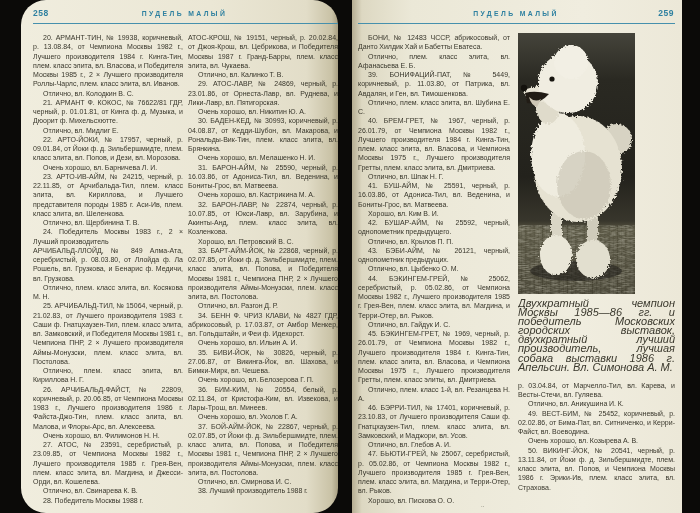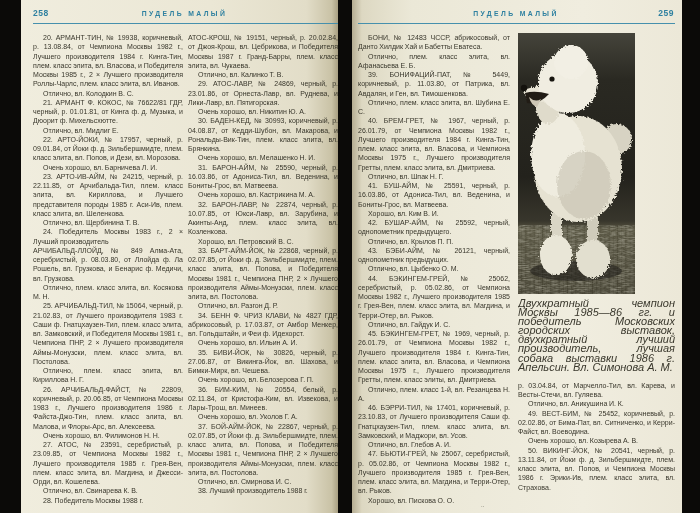--- a/index.html
+++ b/index.html
@@ -1,20 +1,20 @@
 <!DOCTYPE html>
 <html><head>
 <meta charset="utf-8">
 <style>
   html,body{margin:0;padding:0;background:#0b0a08;}
   .stage{position:relative;width:700px;height:513px;background:#0b0a08;overflow:hidden;
          font-family:"Liberation Sans","DejaVu Sans",sans-serif;}
   .page{position:absolute;top:0;bottom:0;}
   .page.left{left:21px;width:317px;
-    background:linear-gradient(90deg,#f0edde 0%,#ebe7d5 60%,#e2ddc8 90%,#c9c2a6 98%,#a89f82 100%);}
+    background:linear-gradient(90deg,#f0edde 0%,#ebe7d5 60%,#e2ddc8 90%,#c9c2a6 98%,#a89f82 100%);border-radius:25px;}
   .page.right{left:352px;width:330px;
     background:linear-gradient(90deg,#b5ad92 0%,#ddd8c2 3%,#ebe8d7 18%,#f0eddf 70%,#ece8d8 100%);}
   .pagehead{position:absolute;top:8px;height:12px;color:#2e80a0;}
   .page.left .pagehead{left:12px;right:2px;}
   .page.right .pagehead{left:6px;right:8px;}
   .pagenum{position:absolute;top:0;font-size:8.5px;font-weight:bold;letter-spacing:.5px;}
   .pagenum.pn-left{left:0;}
   .pagenum.pn-right{right:0;}
   .runhead{position:absolute;left:0;right:0;text-align:center;top:1.5px;
            font-size:6.8px;font-weight:bold;letter-spacing:2.4px;}

